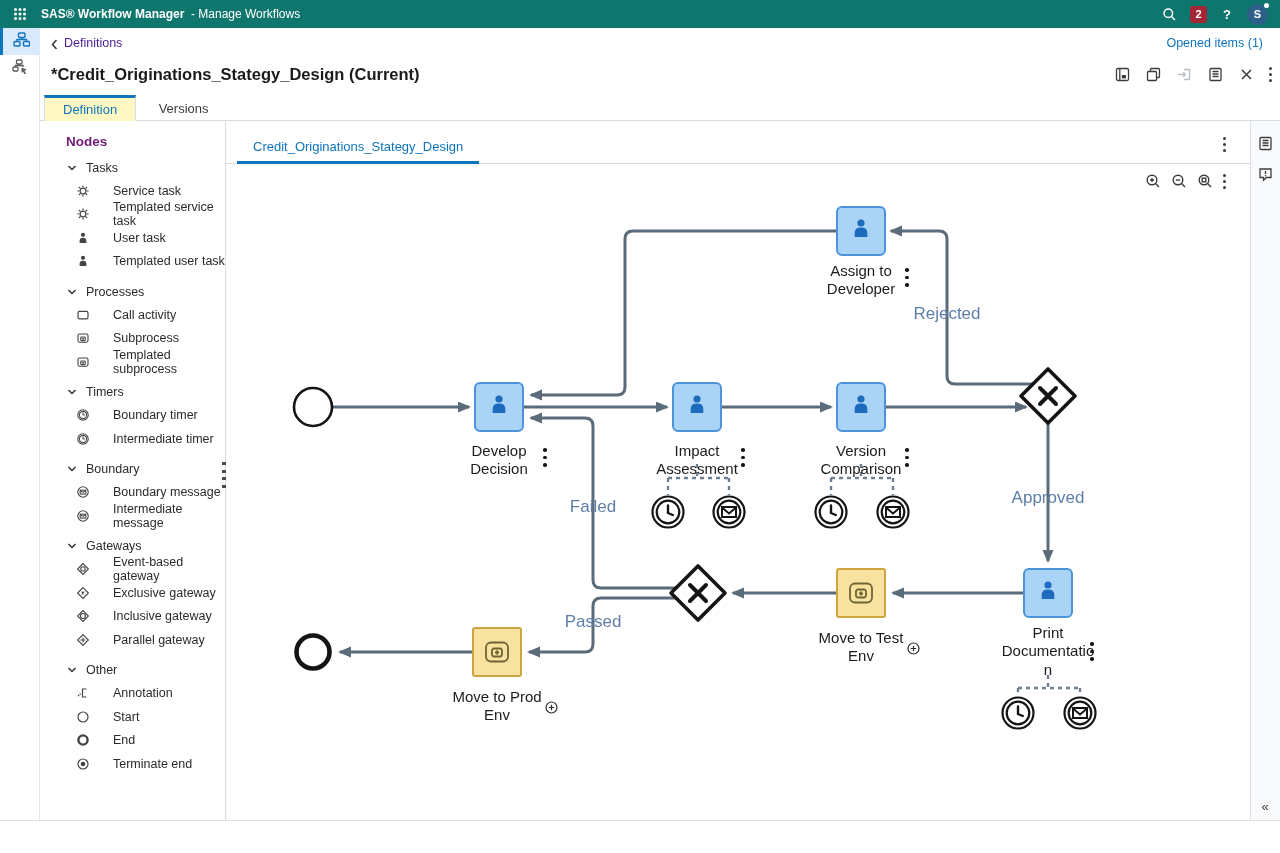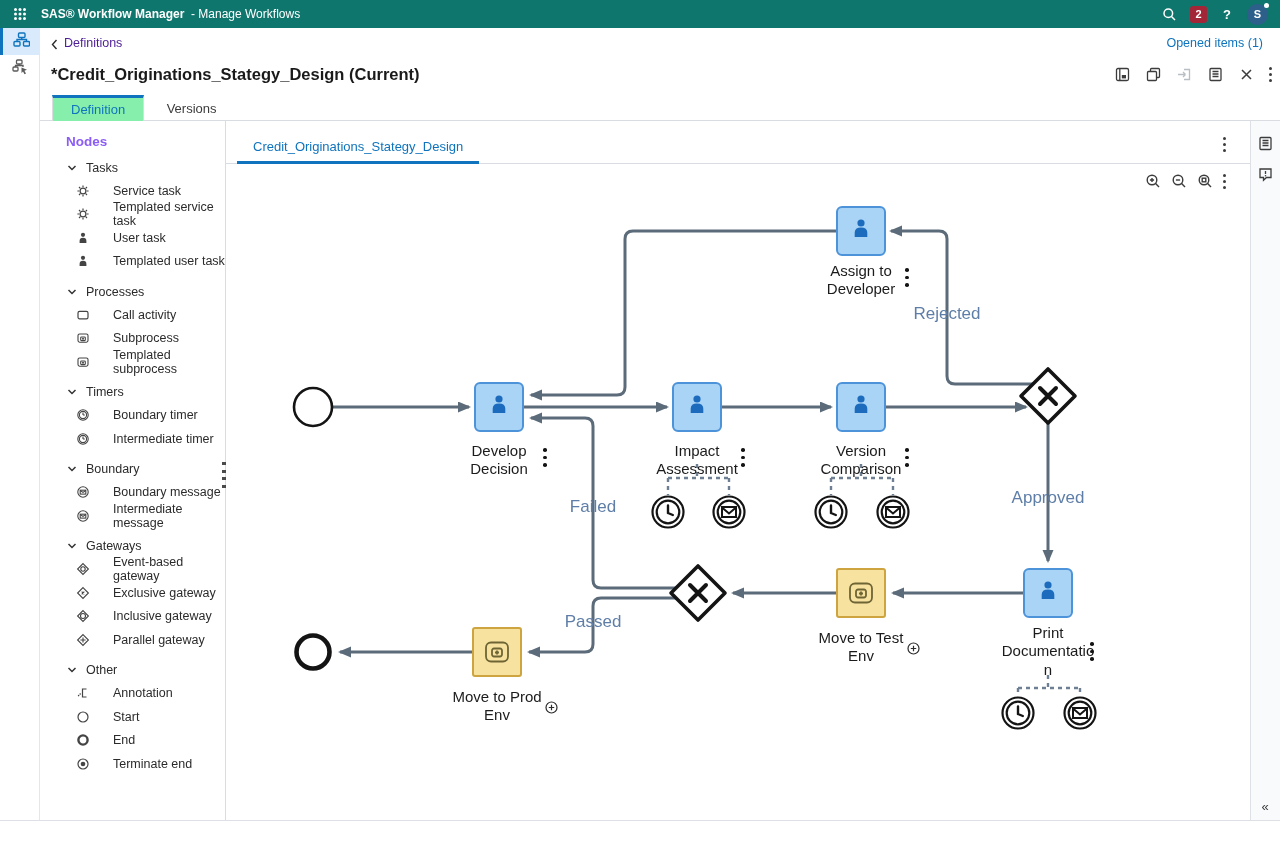--- a/index.html
+++ b/index.html
@@ -26,26 +26,26 @@
   
   .crumb-row{position:absolute;left:40px;right:0;top:28px;height:30px}
   .crumb{position:absolute;left:11px;top:8px;display:flex;align-items:flex-end;gap:6px;font-size:12.5px;color:#4c1d95;cursor:pointer}
   .opened{position:absolute;right:17px;top:8px;font-size:12.5px;color:#0f74bd;cursor:pointer}
   .title-row{position:absolute;left:40px;right:0;top:58px;height:36px}
   .doc-title{position:absolute;left:11px;top:7px;font-size:16.5px;font-weight:bold;color:#1a1a1a}
   .doc-toolbar{position:absolute;right:8px;top:8px;display:flex;gap:14px;align-items:center}
   .tbtn{width:17px;height:17px;display:flex;align-items:center;justify-content:center;cursor:pointer}
   .tabs-row{position:absolute;left:40px;right:0;top:94px;height:27px;border-bottom:1px solid #d9dde2}
   .tab{position:relative;top:0;display:inline-flex;align-items:center;height:27px;padding:0 18px;font-size:13px;cursor:pointer}
-  .tab.active{margin-left:12px;background:#86efac;color:#0f74bd;border:1px solid #d9dde2;border-top:3px solid #0f74bd;border-bottom:1px solid #fff;top:1px}
+  .tab.active{margin-left:4px;background:#fef9c3;color:#0f74bd;border:1px solid #d9dde2;border-top:3px solid #0f74bd;border-bottom:1px solid #fff;top:1px}
   .tab.plain{color:#3c3c3c}
 
   
   .npanel{position:absolute;left:40px;top:121px;width:186px;bottom:33px;background:#fff;border-right:1px solid #d9dde2;padding:13px 0 0 26px;overflow:hidden}
-  .np-title{font-size:13.5px;font-weight:bold;color:#8b5cf6;margin-bottom:6px}
+  .np-title{font-size:13.5px;font-weight:bold;color:#701a75;margin-bottom:6px}
   .np-sec{height:23px;margin-top:7px;display:flex;align-items:center;gap:8px;font-size:12.5px;color:#2b2b2b;cursor:pointer}
   .np-item{height:23.5px;display:flex;align-items:center;gap:23px;padding-left:9px;font-size:12.5px;color:#2b2b2b;cursor:pointer}
   .np-ic{width:15px;height:15px;flex:none;display:flex;align-items:center;justify-content:center}
   .split-handle{position:absolute;left:222px;top:462px;width:7px;height:26px;display:flex;flex-direction:column;justify-content:space-between;cursor:col-resize}
   .split-handle i{display:block;height:3px;background:#4b4b4b}
 
   
   .canvas{position:absolute;left:226px;top:121px;width:1024px;bottom:33px;background:#fff;overflow:hidden}
   .ctab-row{position:absolute;left:0;right:0;top:0;height:43px;border-bottom:1px solid #d9dde2}
   .ctab{position:absolute;left:11px;bottom:-1px;height:33px;padding:0 16px;display:flex;align-items:center;font-size:13px;color:#0f74bd;border-bottom:3px solid #0f74bd;cursor:pointer}

